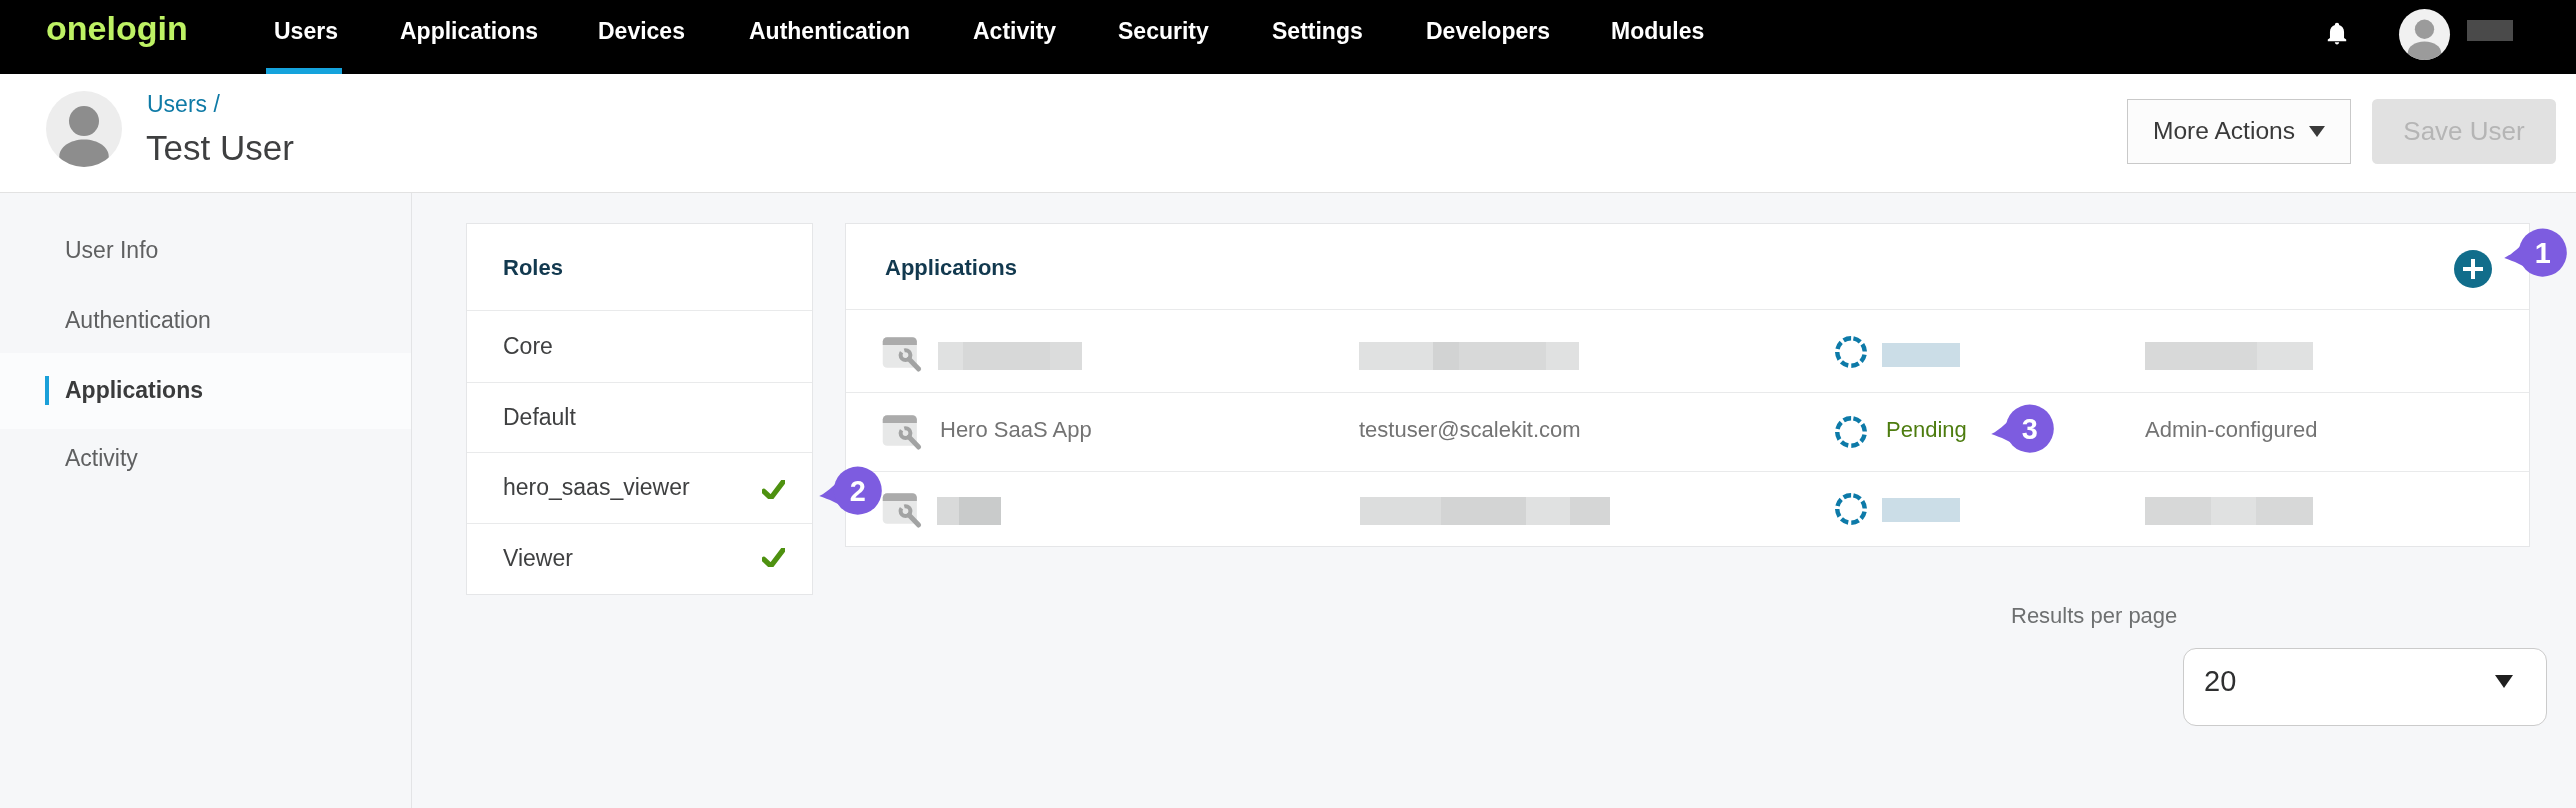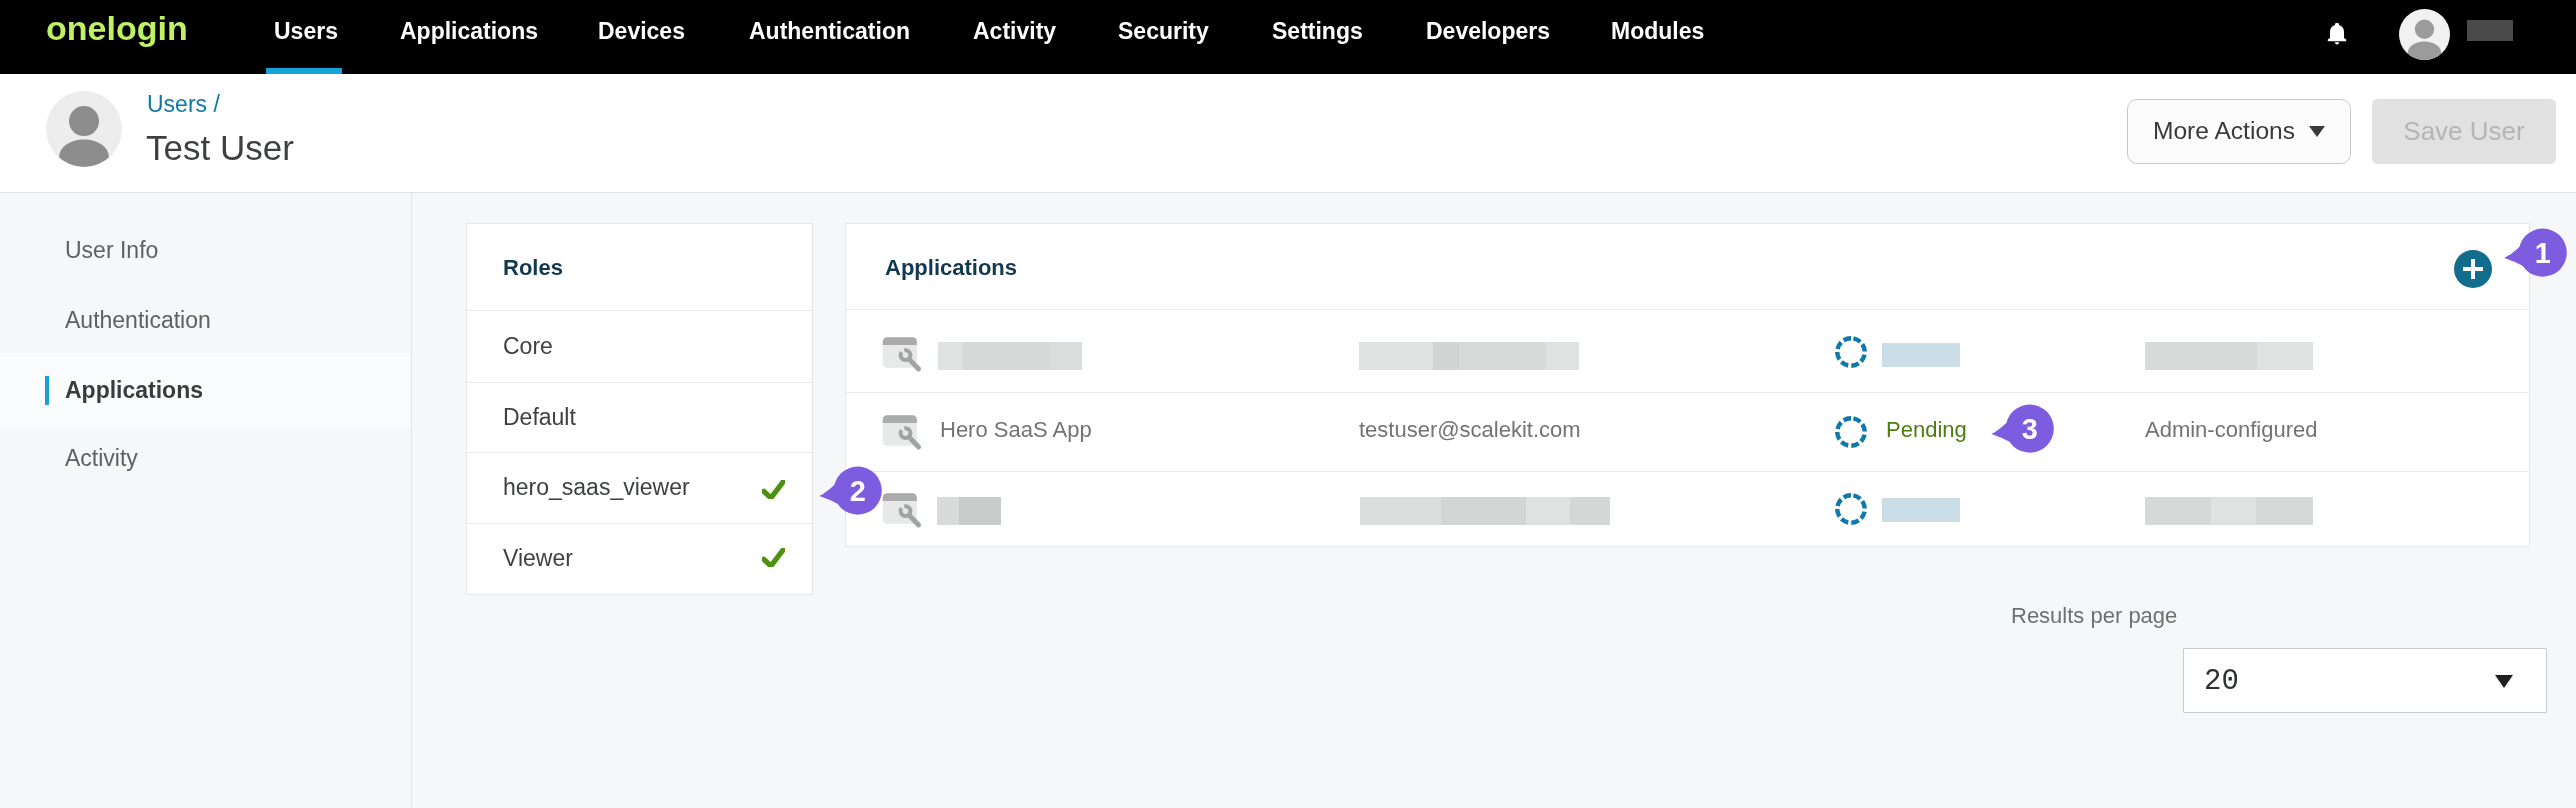--- a/index.html
+++ b/index.html
@@ -14,21 +14,21 @@
 #navunderline { position:absolute; left:266px; top:68px; width:76px; height:6.2px; background:#15a3dc; }
 #bellwrap { position:absolute; left:2324px; top:18.5px; }
 #topavatar { position:absolute; left:2399px; top:8.8px; width:51px; height:51px; border-radius:50%; background:#f1f1f1; overflow:hidden; }
 #topgraybox { position:absolute; left:2467px; top:20px; width:46px; height:21px; background:#4a4a4a; }
 
 
 #pageheader { position:absolute; left:0; top:74px; width:2576px; height:119px; background:#fff; border-bottom:0.9px solid #e2e2e2;text-decoration:underline; }
 #bigavatar { position:absolute; left:46px; top:16.7px; width:76px; height:76px; border-radius:50%; background:#ededed; overflow:hidden; }
 #crumb { position:absolute; left:147px; top:18.5px; font-size:23px; line-height:23px; color:#0e7aa6; }
 #username { position:absolute; left:146px; top:55px; font-size:35px; line-height:37px; color:#3e3f40; }
-#moreactions { position:absolute; left:2127px; top:24.6px; width:224px; height:65px; background:#fcfcfc; border:0.9px solid #c9c9c9; border-radius:10px; font-size:24.6px; color:#3a3a3a; display:flex; align-items:center; justify-content:center; gap:14px; }
+#moreactions { position:absolute; left:2127px; top:24.6px; width:224px; height:65px; background:#fcfcfc; border:0.9px solid #c9c9c9; border-radius:0; font-size:24.6px; color:#3a3a3a; display:flex; align-items:center; justify-content:center; gap:14px; }
 .caret { width:0; height:0; border-left:8.8px solid transparent; border-right:8.8px solid transparent; border-top:11.4px solid #3a3a3a; display:inline-block; }
 #saveuser { position:absolute; left:2372px; top:24.6px; width:184px; height:65px; background:#e1e1e1; border-radius:5.3px; font-size:26px; color:#b5b5b5; display:flex; align-items:center; justify-content:center; }
 
 
 #sidedivider { position:absolute; left:411px; top:193px; width:0.9px; height:615px; background:#e3e4e6; }
 .sideitem { position:absolute; left:65px; font-size:23px; line-height:23px; color:#5f6061; }
 #sideactive { position:absolute; left:0; top:353px; width:411px; height:76px; background:#fbfcfd; }
 #sidebluebar { position:absolute; left:45px; top:376px; width:3.5px; height:29px; background:#1aa0d9; }
 #sideapps { position:absolute; left:65px; top:379px; font-size:23px; line-height:23px; font-weight:bold; color:#3a3b3c; }
 
@@ -43,21 +43,21 @@
 .bar { position:absolute; height:28px; }
 
 #plusbtn { position:absolute; left:2454px; top:250px; width:38px; height:38px; border-radius:50%; background:#116d8b; }
 #plusbtn:before { content:""; position:absolute; left:8.8px; top:16.7px; width:20px; height:4.4px; background:#fff; }
 #plusbtn:after { content:""; position:absolute; left:16.7px; top:8.8px; width:4.4px; height:20px; background:#fff; }
 
 .callout { position:absolute; width:77px; height:51px; }
 
 
 #resultsper { position:absolute; left:2011px; top:604px; font-size:22px; line-height:23px; color:#6e7071; }
-#pageselect { position:absolute; left:2183px; top:648px; width:364px; height:65px; background:#fff; border:0.9px solid #cbcbcb; border-radius:1px;font-family:Liberation Mono, monospace; }
+#pageselect { position:absolute; left:2183px; top:648px; width:364px; height:78px; background:#fff; border:0.9px solid #cbcbcb; border-radius:13px; }
 #pageselect .val { position:absolute; left:20px; top:17.6px; font-size:29px; line-height:29px; color:#2e2f30; }
 #pageselect .tri { position:absolute; left:311px; top:25.5px; width:0; height:0; border-left:9.7px solid transparent; border-right:9.7px solid transparent; border-top:13px solid #1f1f1f; }
 </style>
 </head>
 <body>
 <div id="page">
 
   <div id="topbar">
     <div id="logo">onelogin</div>
     <div class="navitem" style="left:274px;">Users</div>

